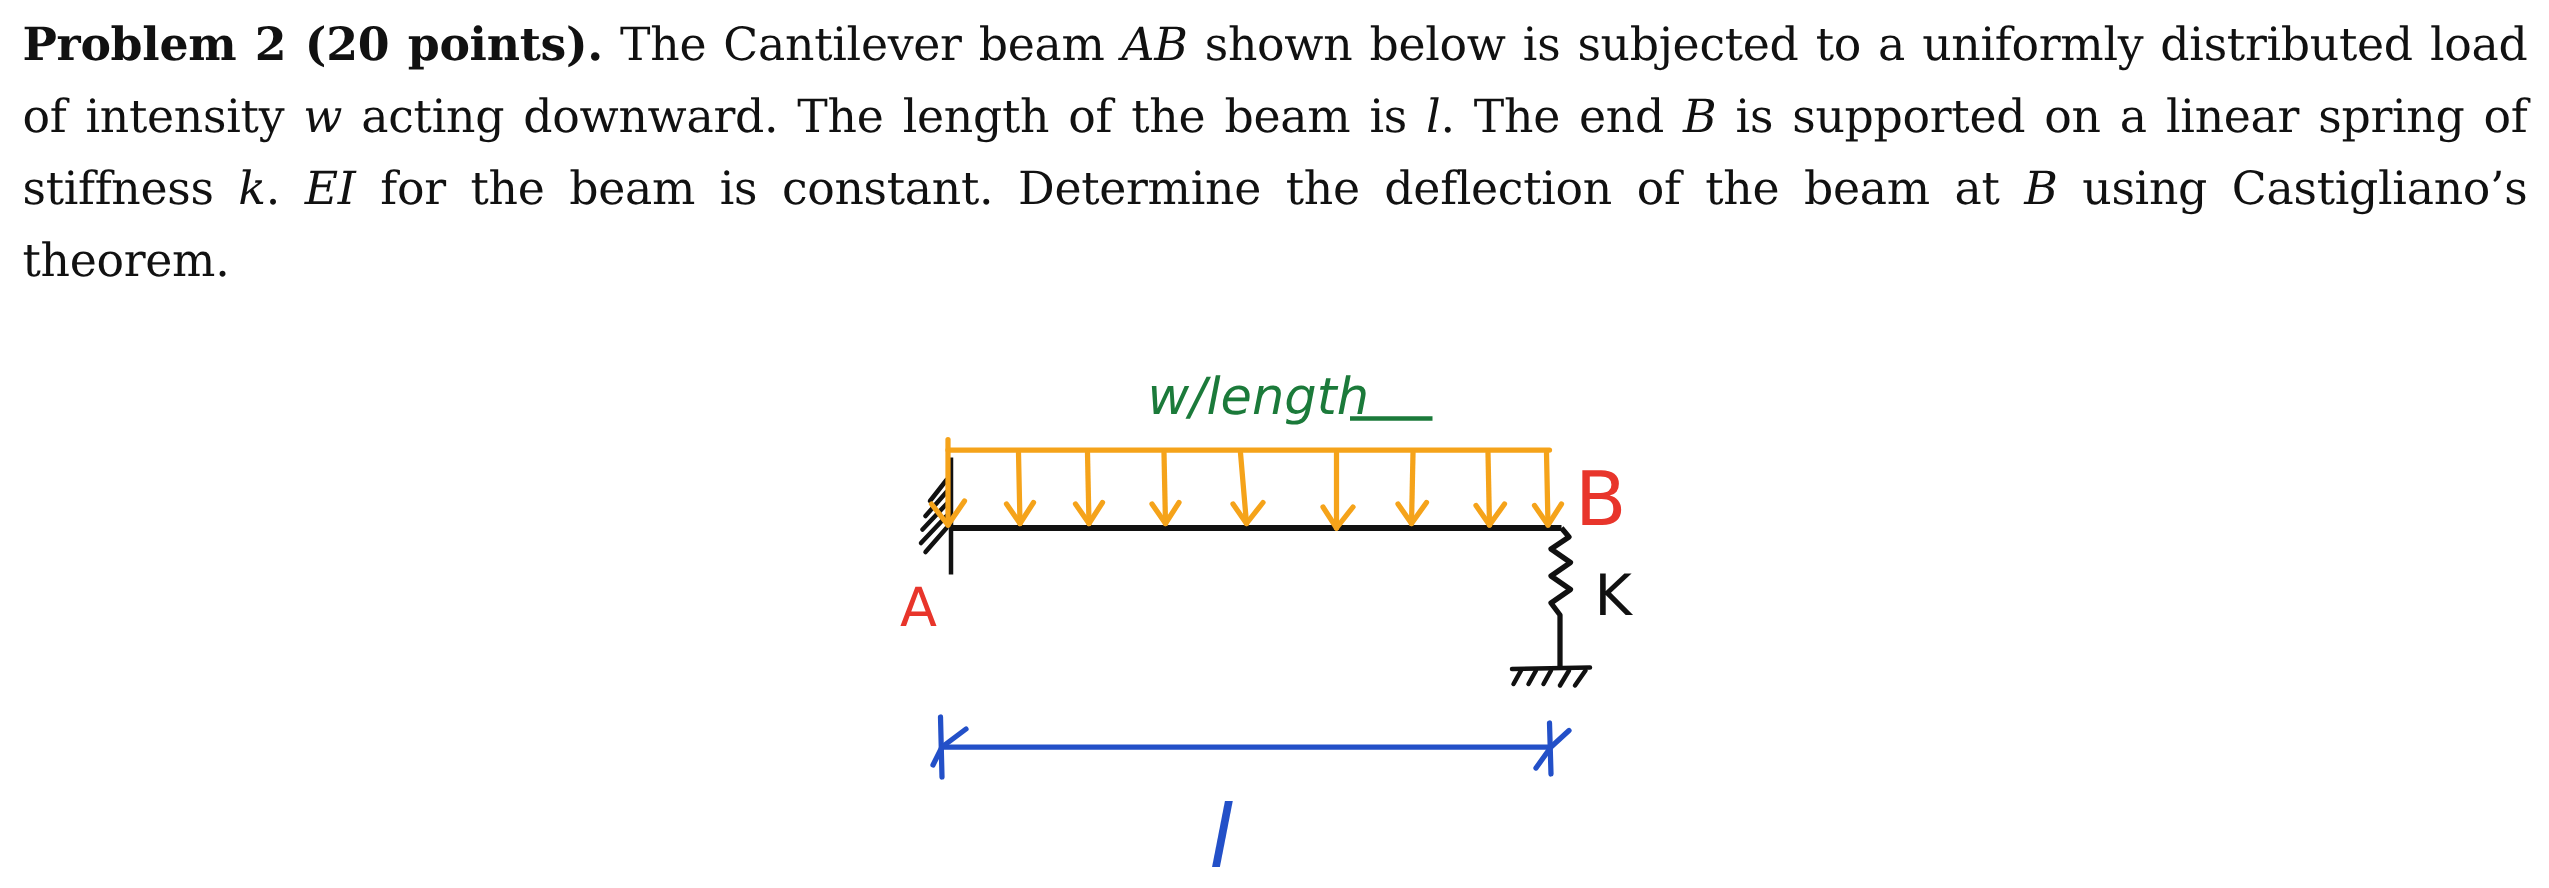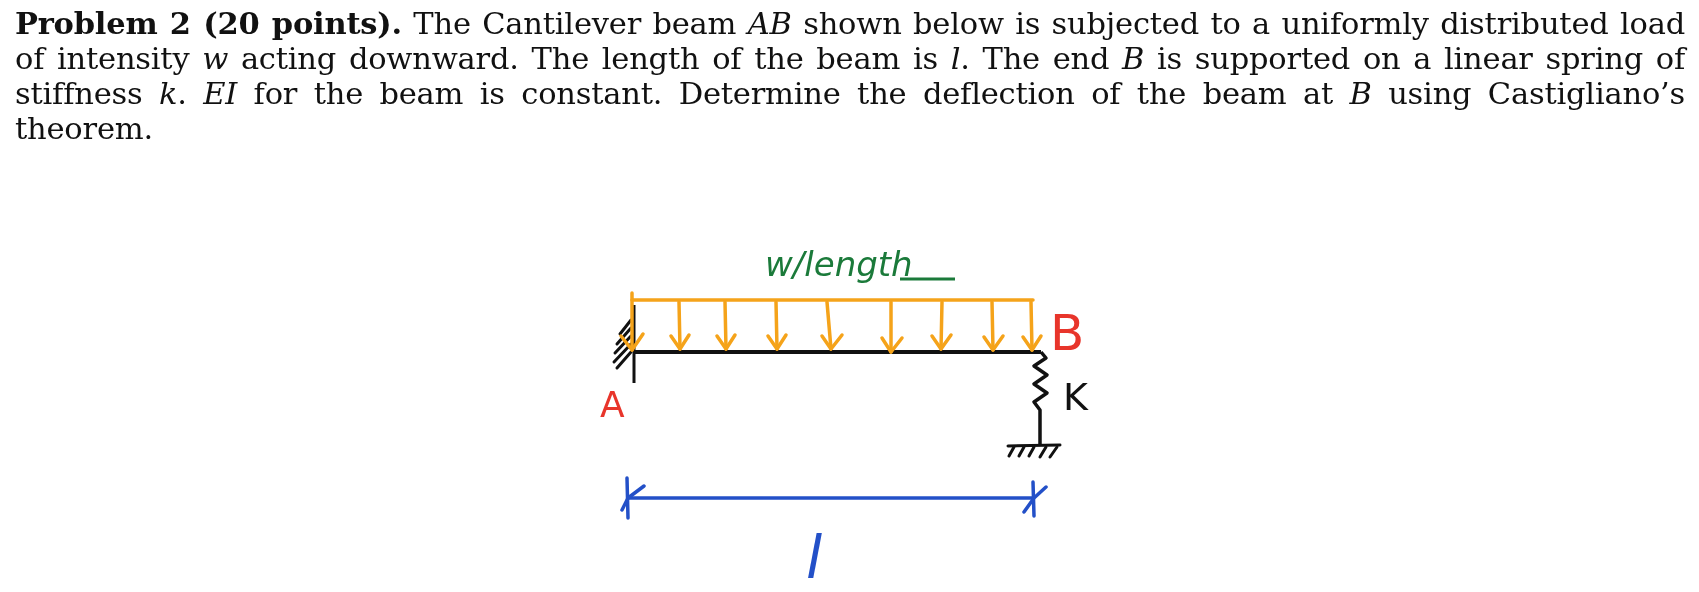--- a/index.html
+++ b/index.html
@@ -1,20 +1,20 @@
 <!DOCTYPE html>
 <html><head>
   <meta charset="utf-8">
   <style>
     html, body { margin: 0; padding: 0; background: #ffffff; }
     body { width: 1699px; height: 592px; position: relative; overflow: hidden; }
     .problem-text {
       position: absolute; left: 15px; top: 6px; width: 1670px;
       font-family: "DejaVu Serif", "Liberation Serif", serif;
-      font-size: 30.5px; line-height: 35px; color: #111;
+      font-size: 30.5px; line-height: 48px; color: #111;
       text-align: justify; text-align-last: left;
       letter-spacing: -0.2px;
     }
     .problem-text b { font-weight: bold; }
     .problem-text i { font-style: italic; }
     svg.figure { position: absolute; left: 0; top: 0; }
     .hand { font-family: "DejaVu Sans", "Liberation Sans", sans-serif; }
   </style>
 </head>
 <body>

